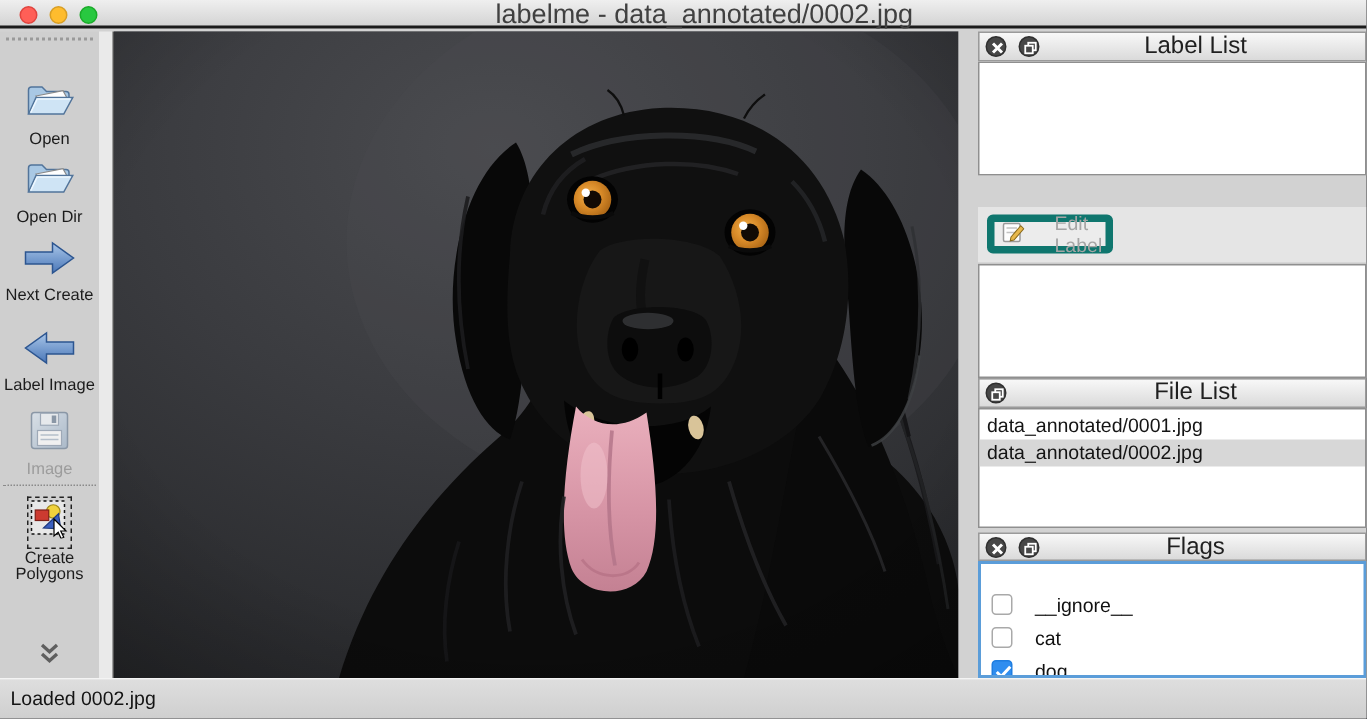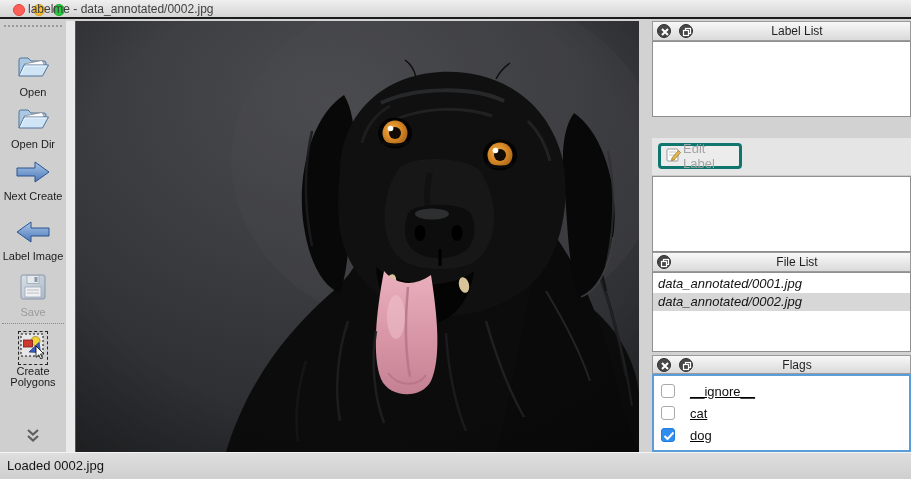--- a/index.html
+++ b/index.html
@@ -10,21 +10,21 @@
     -webkit-font-smoothing:antialiased;
   }
   
   .titlebar{
     position:absolute;left:0;top:0;width:911px;height:19px;
     background:linear-gradient(#efefef,#d4d4d4);
     border-bottom:2px solid #1b1b1b;
   }
   .title-text{
     position:absolute;left:0;right:0;top:0;height:19px;line-height:19px;
-    text-align:left;font-size:12px;color:#404040;margin-left:28px;
+    text-align:center;font-size:18px;color:#404040;margin-left:28px;
   }
   .tl{position:absolute;top:4px;width:12px;height:12px;border-radius:50%;}
   .tl.red{left:13px;background:#ff5f57;border:1px solid #e0443e;}
   .tl.yellow{left:33px;background:#febc2e;border:1px solid #d89e24;}
   .tl.green{left:53px;background:#28c840;border:1px solid #1aab29;}
   
   .toolbar{
     position:absolute;left:0;top:21px;width:66px;height:431px;
     background:#cfcfcf;
   }
@@ -53,50 +53,50 @@
   
   .vsplit{position:absolute;left:639px;top:21px;width:13px;height:431px;background:#d2d2d2;}
   
   .dock-header{
     position:absolute;left:652px;width:259px;
     background:linear-gradient(#f8f8f8,#dadada);
     border:1px solid #9a9a9a;
   }
   .dock-title{
     position:absolute;left:0;right:0;top:0;bottom:0;
-    text-align:center;font-size:12px;color:#1f1f1f;
+    text-align:center;font-size:16px;color:#1f1f1f;
     display:flex;align-items:center;justify-content:center;padding-left:31px;
   }
   .dock-btn{
     position:absolute;top:50%;margin-top:-7px;width:14px;height:14px;border-radius:50%;
     background:#474747;border:1px solid #303030;cursor:default;
   }
   .dock-btn svg{position:absolute;left:1px;top:1px;}
   .dock-btn.close{left:4px;}
   .dock-btn.float{left:26px;}
   .dock-btn.float.only{left:4px;}
   .dock-list{
     position:absolute;left:652px;width:259px;background:#fff;
     border:1px solid #8f8f8f;overflow:hidden;
   }
   .btn-row{
     position:absolute;left:652px;top:138px;width:259px;height:38px;
     background:#e5e5e5;border-bottom:1px solid #cacaca;
   }
   .edit-btn{
     position:absolute;left:6px;top:5px;width:84px;height:26px;
-    background:#ececec;border:3px solid #0f766e;border-radius:4px;
-    display:flex;align-items:center;gap:2px;padding-left:5px;
+    background:#ececec;border:5px solid #0f766e;border-radius:4px;
+    display:flex;align-items:center;gap:20px;padding-left:5px;
     font-size:13px;color:#a5a5a5;
   }
   
-  .file-row{height:18px;line-height:18px;font-size:13px;color:#141414;padding-left:5px;white-space:nowrap;font-style:italic;}
+  .file-row{height:18px;line-height:18px;font-size:13px;color:#141414;padding-left:5px;white-space:nowrap;}
   .file-row.selected{background:#d7d7d7;}
   
-  .flags-list{border:2px solid #5b9dd9;padding-top:4px;text-decoration:underline;}
+  .flags-list{border:2px solid #5b9dd9;padding-top:16px;}
   .flag-row{height:22px;display:flex;align-items:center;padding-left:7px;}
   .cb{
     width:14px;height:14px;border:1px solid #a9a9a9;border-radius:3px;
     background:#fff;position:relative;flex:0 0 auto;
   }
   .cb svg{display:none;position:absolute;left:1px;top:2px;}
   .cb.checked{background:#2f8def;border-color:#1f7de0;}
   .cb.checked svg{display:block;}
   .flag-label{font-size:13px;color:#101010;margin-left:15px;}
   
@@ -180,21 +180,21 @@
             </linearGradient>
           </defs>
           <rect x="2" y="2" width="24" height="24" rx="2" fill="url(#flpg)" stroke="#6e8096"></rect>
           <rect x="8" y="2.5" width="12" height="8" fill="#f0f4f9" stroke="#8a9aae" stroke-width="0.8"></rect>
           <rect x="15.5" y="4" width="3" height="5" fill="#6e8096"></rect>
           <rect x="6" y="14" width="16" height="10" fill="#ffffff" stroke="#8a9aae" stroke-width="0.8"></rect>
           <line x1="8" y1="17" x2="20" y2="17" stroke="#aab8c8"></line>
           <line x1="8" y1="20" x2="20" y2="20" stroke="#aab8c8"></line>
         </svg>
       </span>
-      <div class="tb-label">Save</div>
+      <div class="tb-label">Image</div>
     </div>
 
     <div class="tb-sep"></div>
 
     <div class="tb-item selected" style="top:311px">
       <span class="icon-frame"><span class="tb-icon">
         <svg width="26" height="26" viewBox="0 0 26 26">
           <rect x="1" y="1" width="22" height="22" fill="#e8e8e8" stroke="#111" stroke-width="1" stroke-dasharray="2,2"></rect>
           <circle cx="15.5" cy="8" r="4.5" fill="#f0d23c" stroke="#a08a1c" stroke-width="0.8"></circle>
           <rect x="3.5" y="7" width="9" height="7" fill="#cc3a30" stroke="#7e1f18" stroke-width="0.8"></rect>

